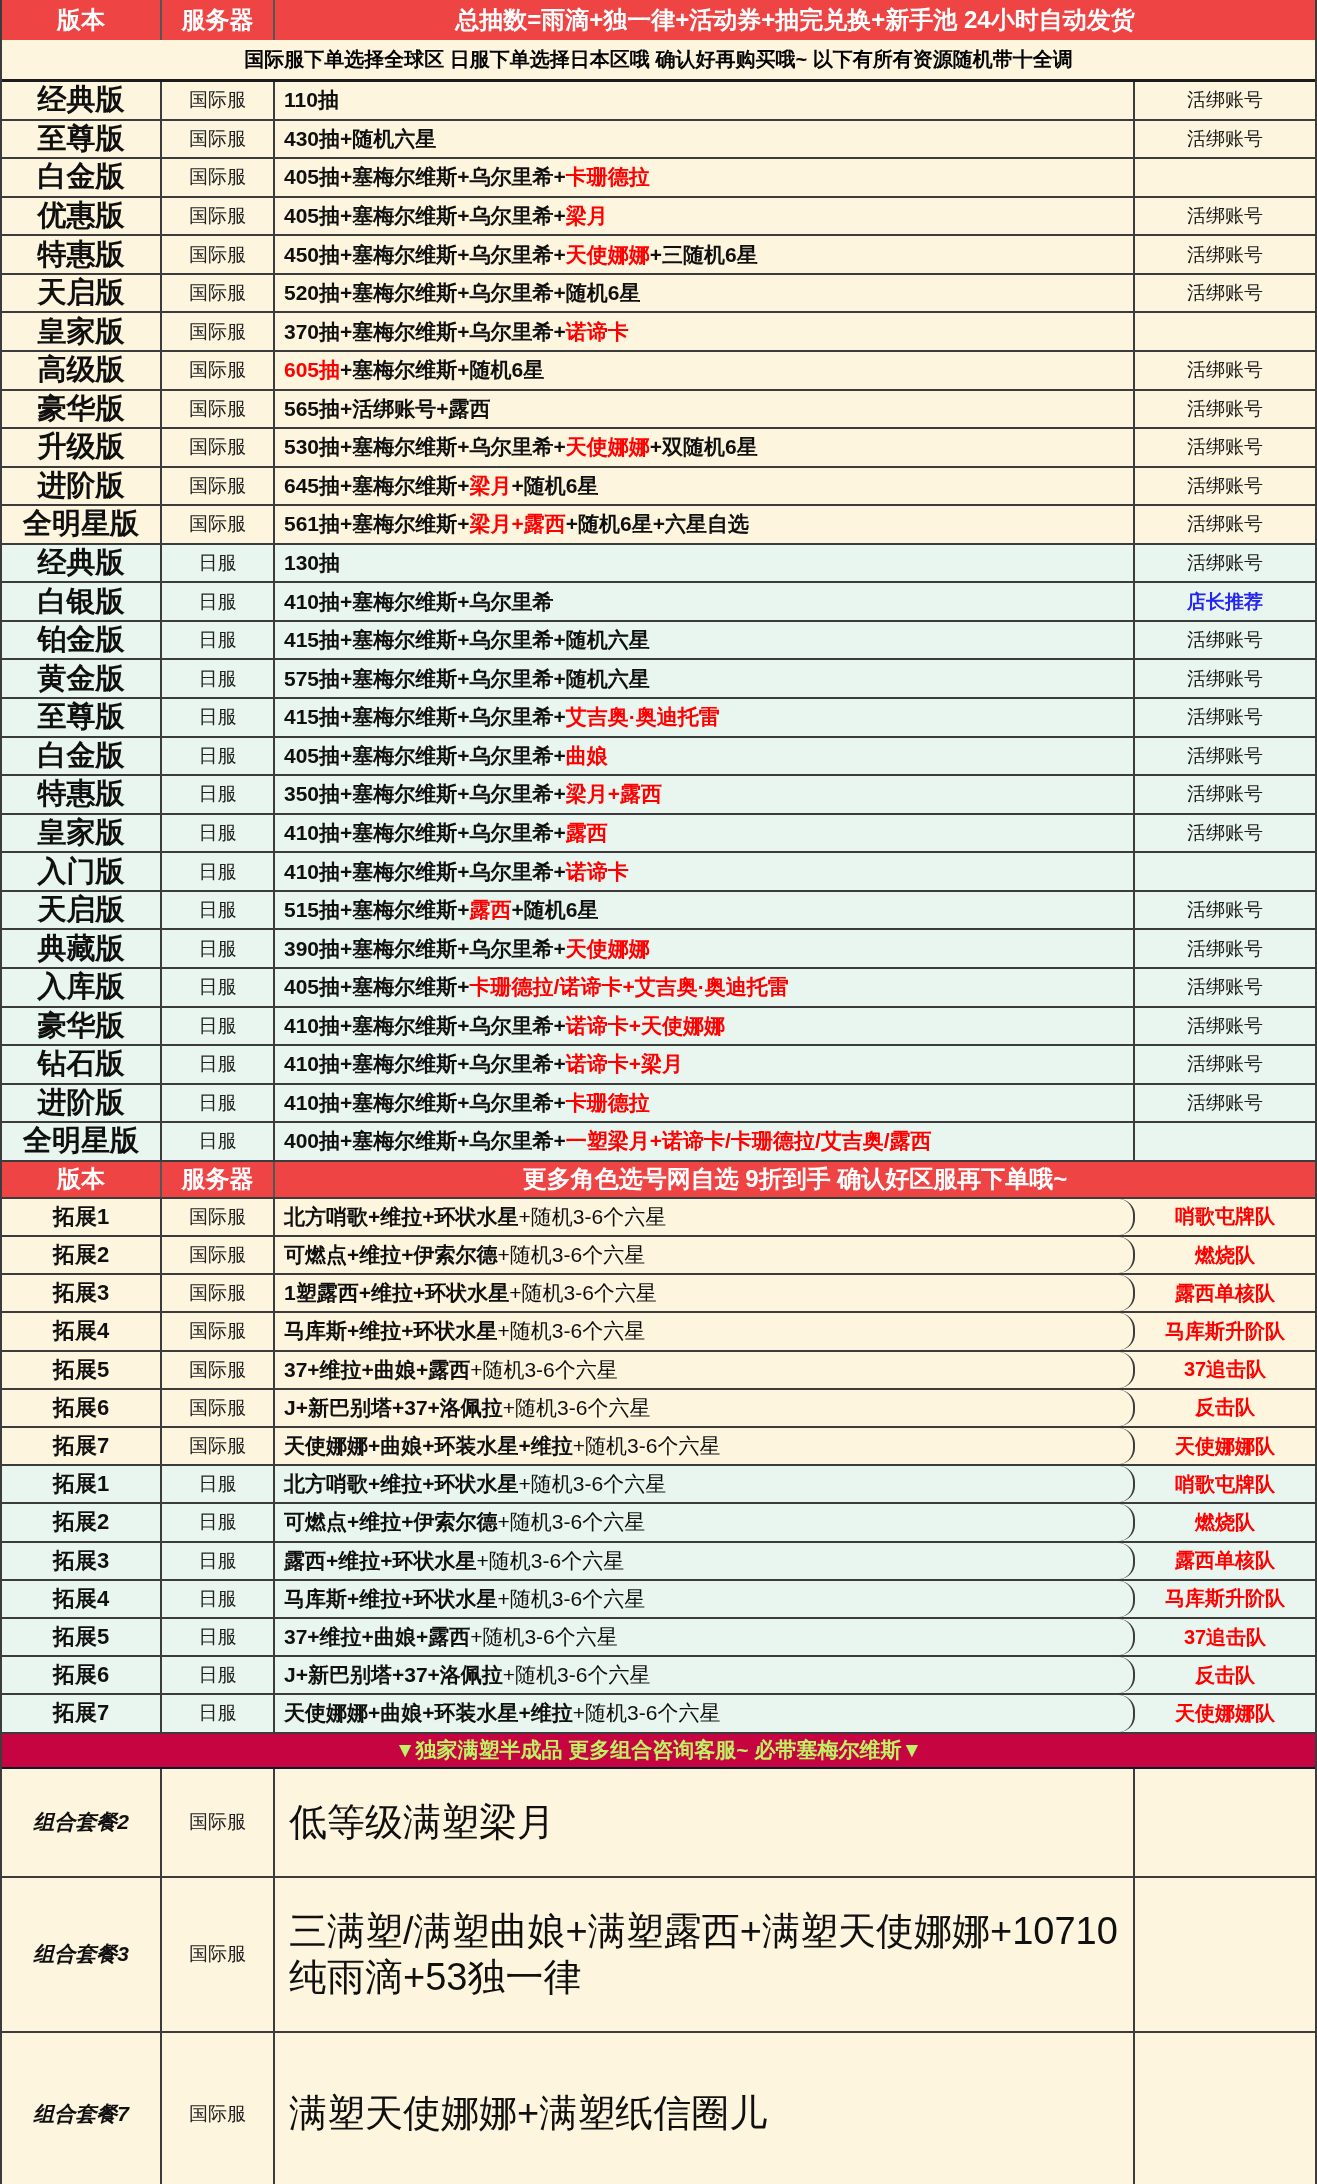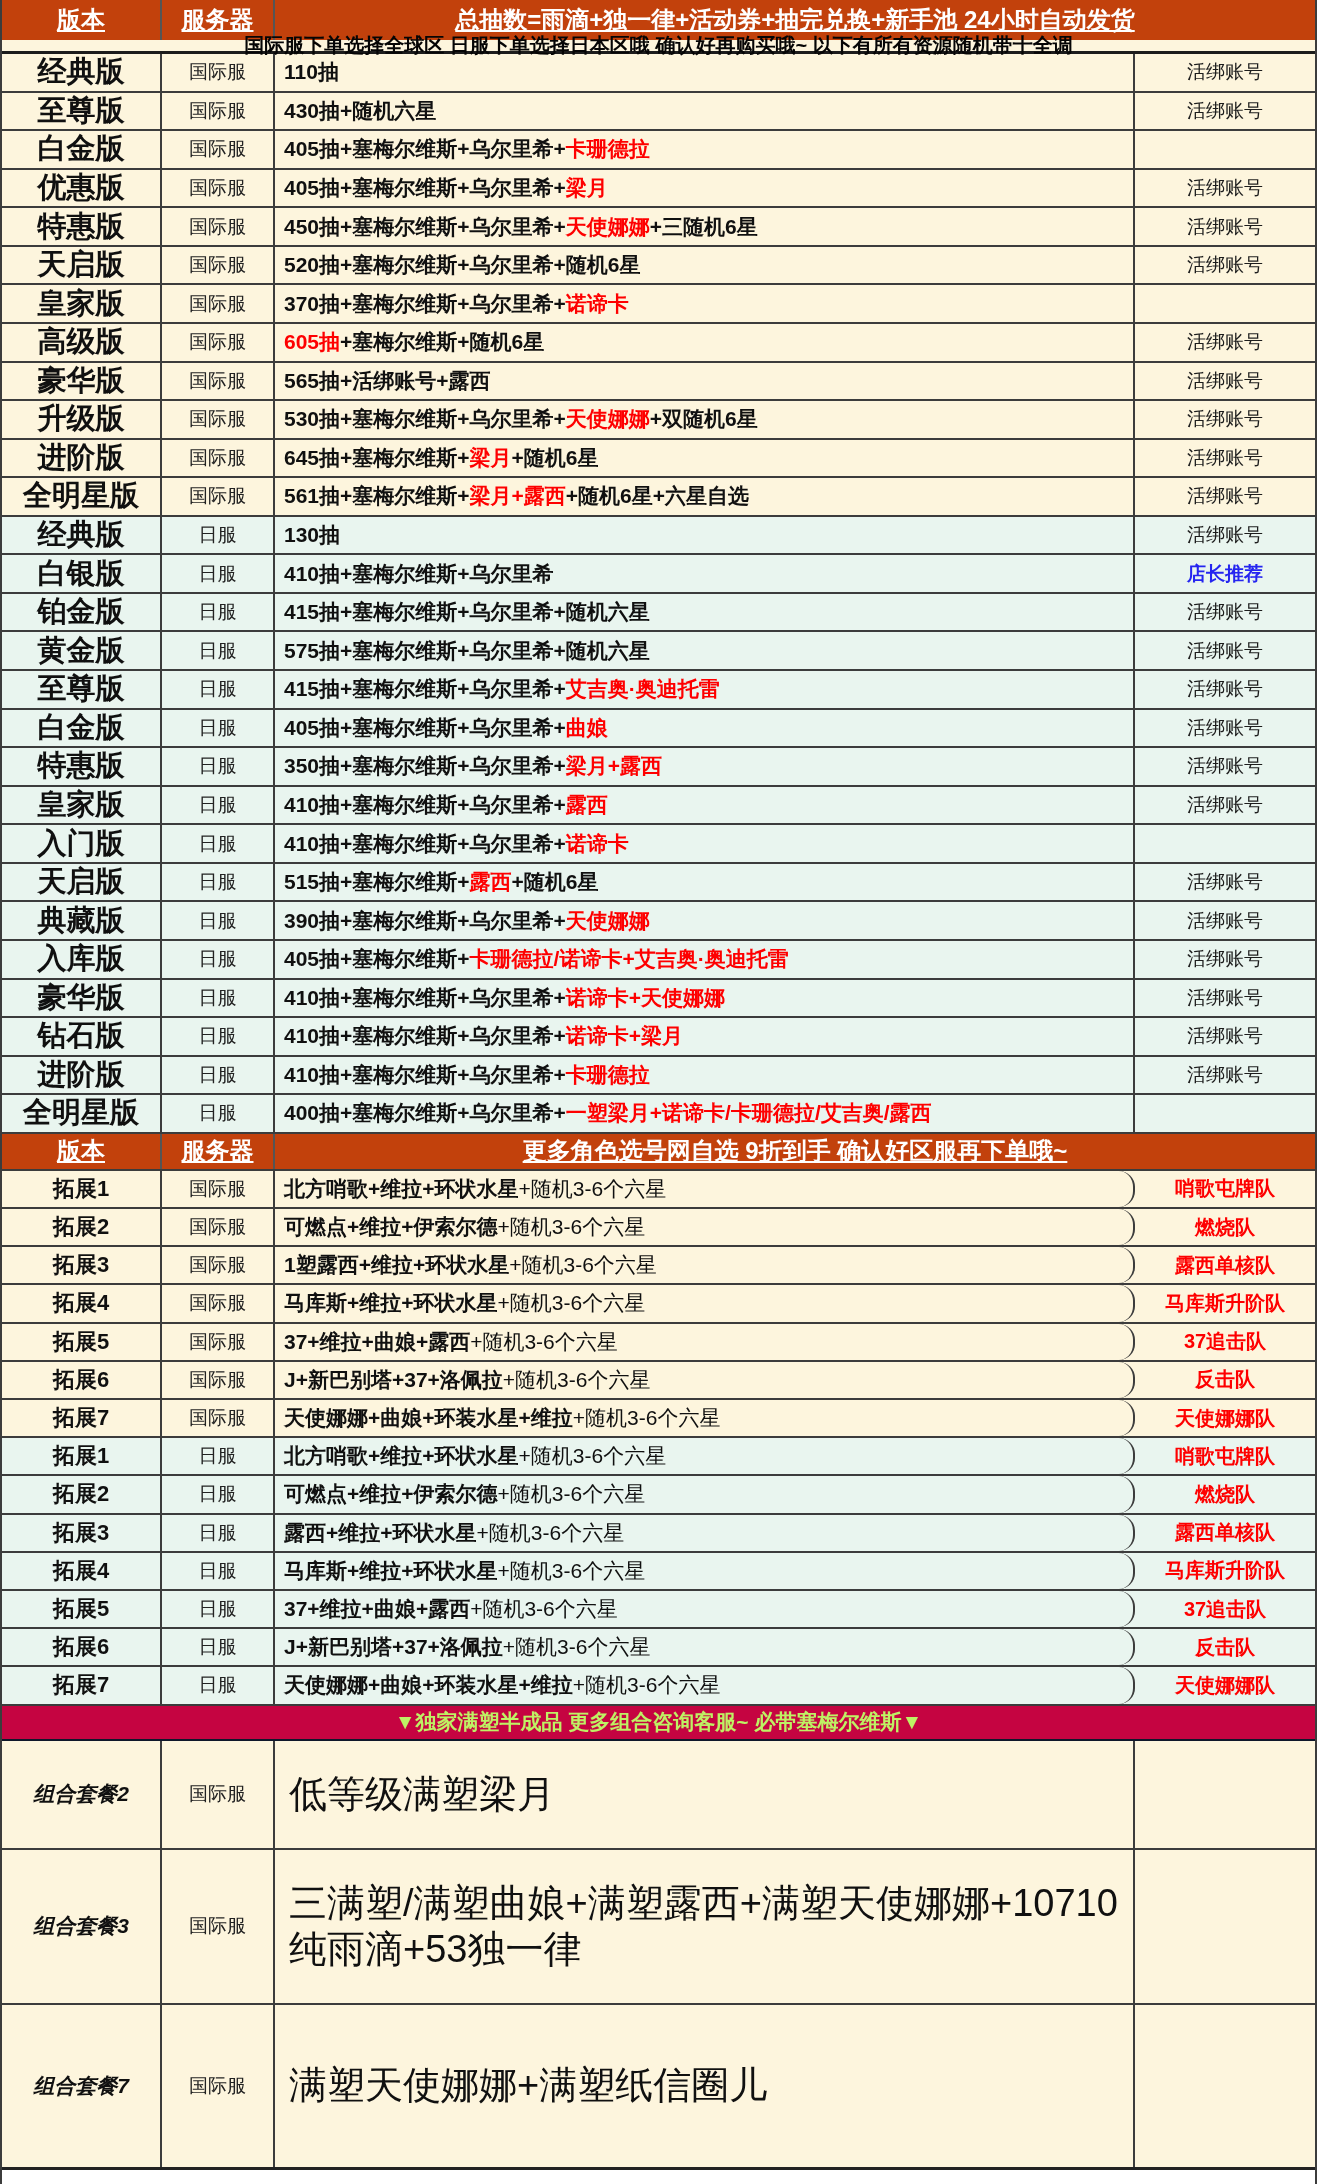--- a/index.html
+++ b/index.html
@@ -4,30 +4,30 @@
 <style>
   :root{
     --cream:#fdf5dd; --mint:#e9f5ef; --grid:#3c3c3c; --red:#fe0000;
     --blue:#2525f0; --banner:#c50441; --ink:#101010;
   }
   html,body{margin:0;padding:0;background:#fff;}
   body{width:1317px;font-family:"Liberation Sans","DejaVu Sans",sans-serif;color:var(--ink);}
   .sheet{width:1317px;height:2184px;box-sizing:border-box;border-left:2px solid var(--grid);
          border-right:2px solid var(--grid);overflow:hidden;background:#fff;}
   
-  .hrow{display:grid;grid-template-columns:160px 113px 860px 1fr;background:#c2410c;color:#fff;
-        box-sizing:border-box;align-items:stretch;text-decoration:underline;}
+  .hrow{display:grid;grid-template-columns:160px 113px 860px 1fr;background:#ef4444;color:#fff;
+        box-sizing:border-box;align-items:stretch;}
   .hrow.h1{height:40px;}
   .hrow.h2{height:37px;border-bottom:2px solid var(--grid);}
   .hcell{display:flex;align-items:center;justify-content:center;font-weight:700;font-size:24px;
          box-sizing:border-box;}
   .hcell.hv,.hcell.hs{border-right:2px solid #555;}
   .hcell.hc{grid-column:3/5;font-size:24px;}
   
-  .notice{height:14px;background:var(--cream);display:flex;align-items:center;justify-content:center;
+  .notice{height:42px;background:var(--cream);display:flex;align-items:center;justify-content:center;
           font-weight:700;font-size:20px;color:#050505;border-bottom:3px solid #1c1c1c;box-sizing:border-box;}
   
   .banner{height:35px;background:var(--banner);color:#bef264;display:flex;align-items:center;justify-content:center;
           font-weight:700;font-size:21px;border-bottom:2px solid #0f172a;box-sizing:border-box;}
   
   .row{display:grid;grid-template-columns:160px 113px 860px 1fr;background:var(--cream);
        border-bottom:2px solid var(--grid);box-sizing:border-box;}
   .row.jp{background:var(--mint);}
   .cell{display:flex;align-items:center;box-sizing:border-box;overflow:hidden;}
   .version{justify-content:center;font-weight:700;font-size:29px;border-right:2px solid var(--grid);}

